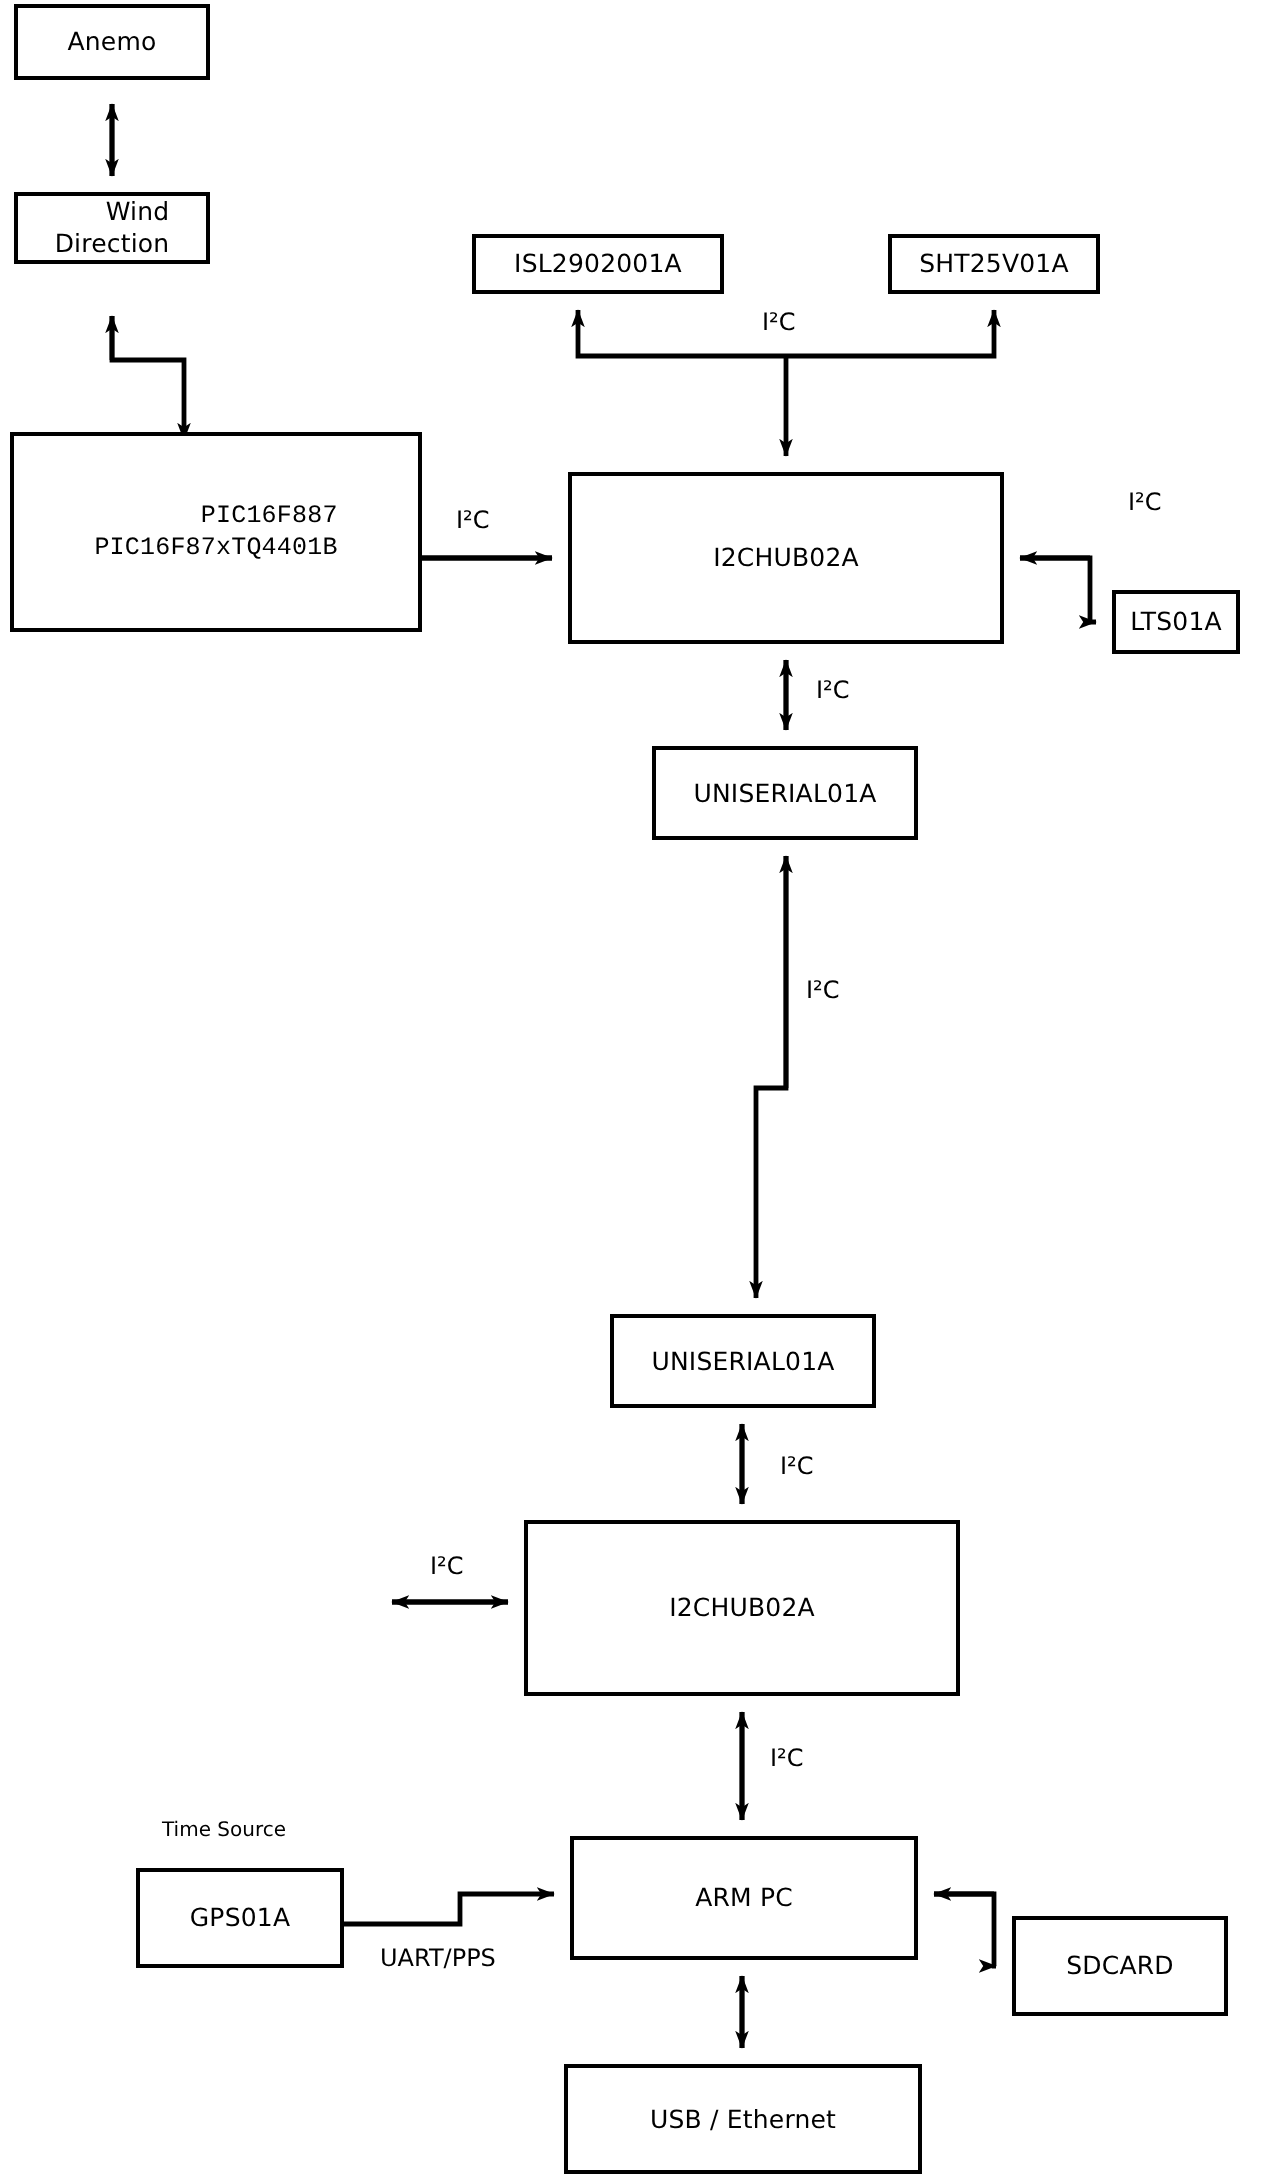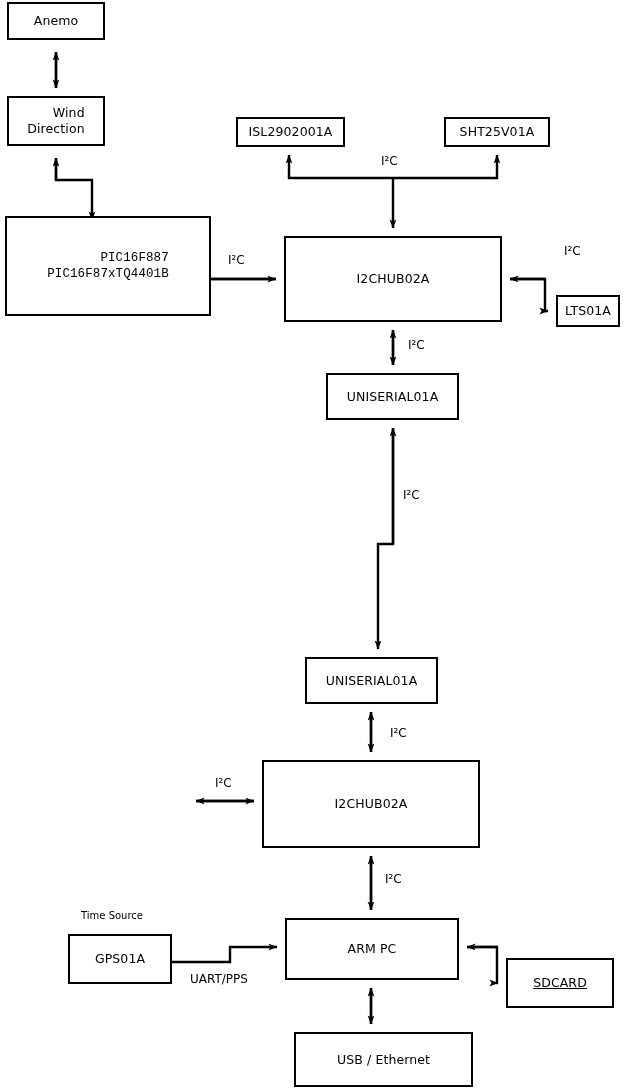--- a/index.html
+++ b/index.html
@@ -107,48 +107,48 @@
       <path d="M497,947 L467,947" marker-end="url(#ah)"></path>
       <path d="M467,947 L497,947 L497,983 L498,983" marker-end="url(#ah)"></path>
 
       <path d="M371,988 L371,1024" marker-end="url(#ah)"></path>
       <path d="M371,1024 L371,988" marker-end="url(#ah)"></path>
     </g>
   </svg>
 
   <div class="node" style="left:7px; top:2px; width:98px; height:38px;">Anemo</div>
 
-  <div class="node" style="left:7px; top:96px; width:98px; height:50px;">Wind
+  <div class="node" style="left:7px; top:96px; width:98px; height:36px;">Wind
 Direction</div>
 
   <div class="node" style="left:5px; top:216px; width:206px; height:100px;font-family:Liberation Mono, monospace;">PIC16F887
 PIC16F87xTQ4401B</div>
 
-  <div class="node" style="left:236px; top:117px; width:109px; height:30px;">ISL2902001A</div>
+  <div class="node" style="left:236px; top:117px; width:126px; height:30px;">ISL2902001A</div>
 
   <div class="node" style="left:444px; top:117px; width:106px; height:30px;">SHT25V01A</div>
 
   <div class="node" style="left:284px; top:236px; width:218px; height:86px;">I2CHUB02A</div>
 
   <div class="node" style="left:556px; top:295px; width:64px; height:32px;">LTS01A</div>
 
   <div class="node" style="left:326px; top:373px; width:133px; height:47px;">UNISERIAL01A</div>
 
   <div class="node" style="left:305px; top:657px; width:133px; height:47px;">UNISERIAL01A</div>
 
 
   <div class="node" style="left:262px; top:760px; width:218px; height:88px;">I2CHUB02A</div>
 
   <div class="node" style="left:68px; top:934px; width:104px; height:50px;">GPS01A</div>
 
   <div class="node" style="left:285px; top:918px; width:174px; height:62px;">ARM PC</div>
 
-  <div class="node" style="left:506px; top:958px; width:108px; height:50px;text-decoration:underline;">SDCARD</div>
+  <div class="node" style="left:506px; top:958px; width:108px; height:50px;">SDCARD</div>
 
-  <div class="node" style="left:282px; top:1032px; width:179px; height:55px;margin-left:12px;">USB / Ethernet</div>
+  <div class="node" style="left:282px; top:1032px; width:179px; height:55px;">USB / Ethernet</div>
 
   <div class="free-label" style="left:81px; top:911px;">Time Source</div>
 
   <div class="wire-label" style="left:381px; top:155px;">I²C</div>
   <div class="wire-label" style="left:228px; top:254px;">I²C</div>
   <div class="wire-label" style="left:564px; top:245px;">I²C</div>
   <div class="wire-label" style="left:408px; top:339px;">I²C</div>
   <div class="wire-label" style="left:403px; top:489px;">I²C</div>
   <div class="wire-label" style="left:390px; top:727px;">I²C</div>
   <div class="wire-label" style="left:215px; top:777px;">I²C</div>

